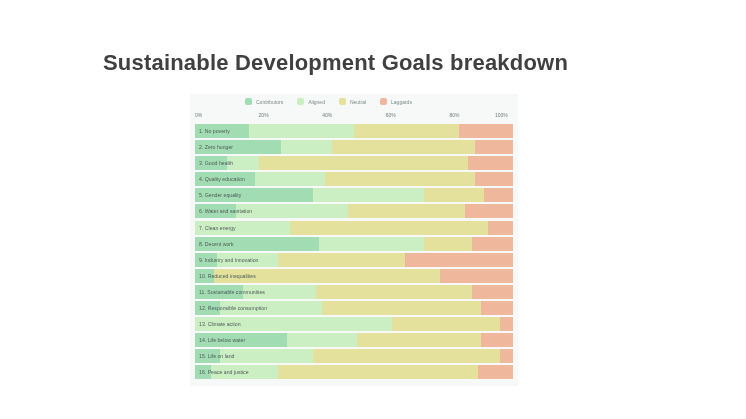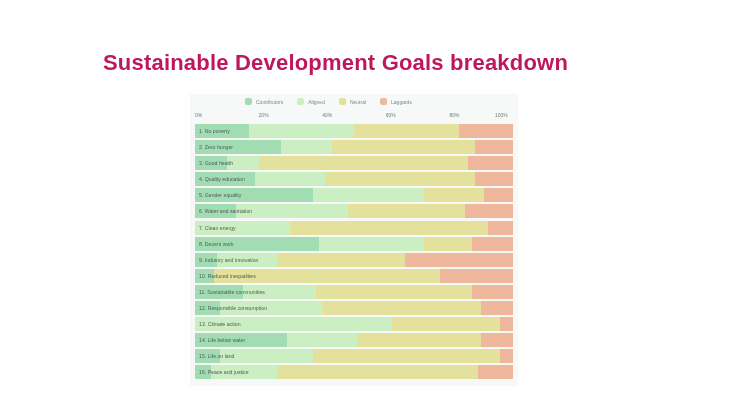--- a/index.html
+++ b/index.html
@@ -5,21 +5,21 @@
   html,body{margin:0;padding:0;}
   body{
     width:746px;height:419px;background:#ffffff;
     font-family:"Liberation Sans", sans-serif;
     overflow:hidden;
   }
   #slide{position:relative;width:746px;height:419px;background:#ffffff;}
 
   #chart-title{
     position:absolute;left:103px;top:50px;
-    font-size:22px;font-weight:bold;color:#be185d;
+    font-size:22px;font-weight:bold;color:#404040;
     letter-spacing:0.2px;white-space:nowrap;
   }
 
   #chart-panel{
     position:absolute;left:190px;top:94px;
     width:328px;height:292px;
     background:#f7f9f8;
   }
 
   #legend{

